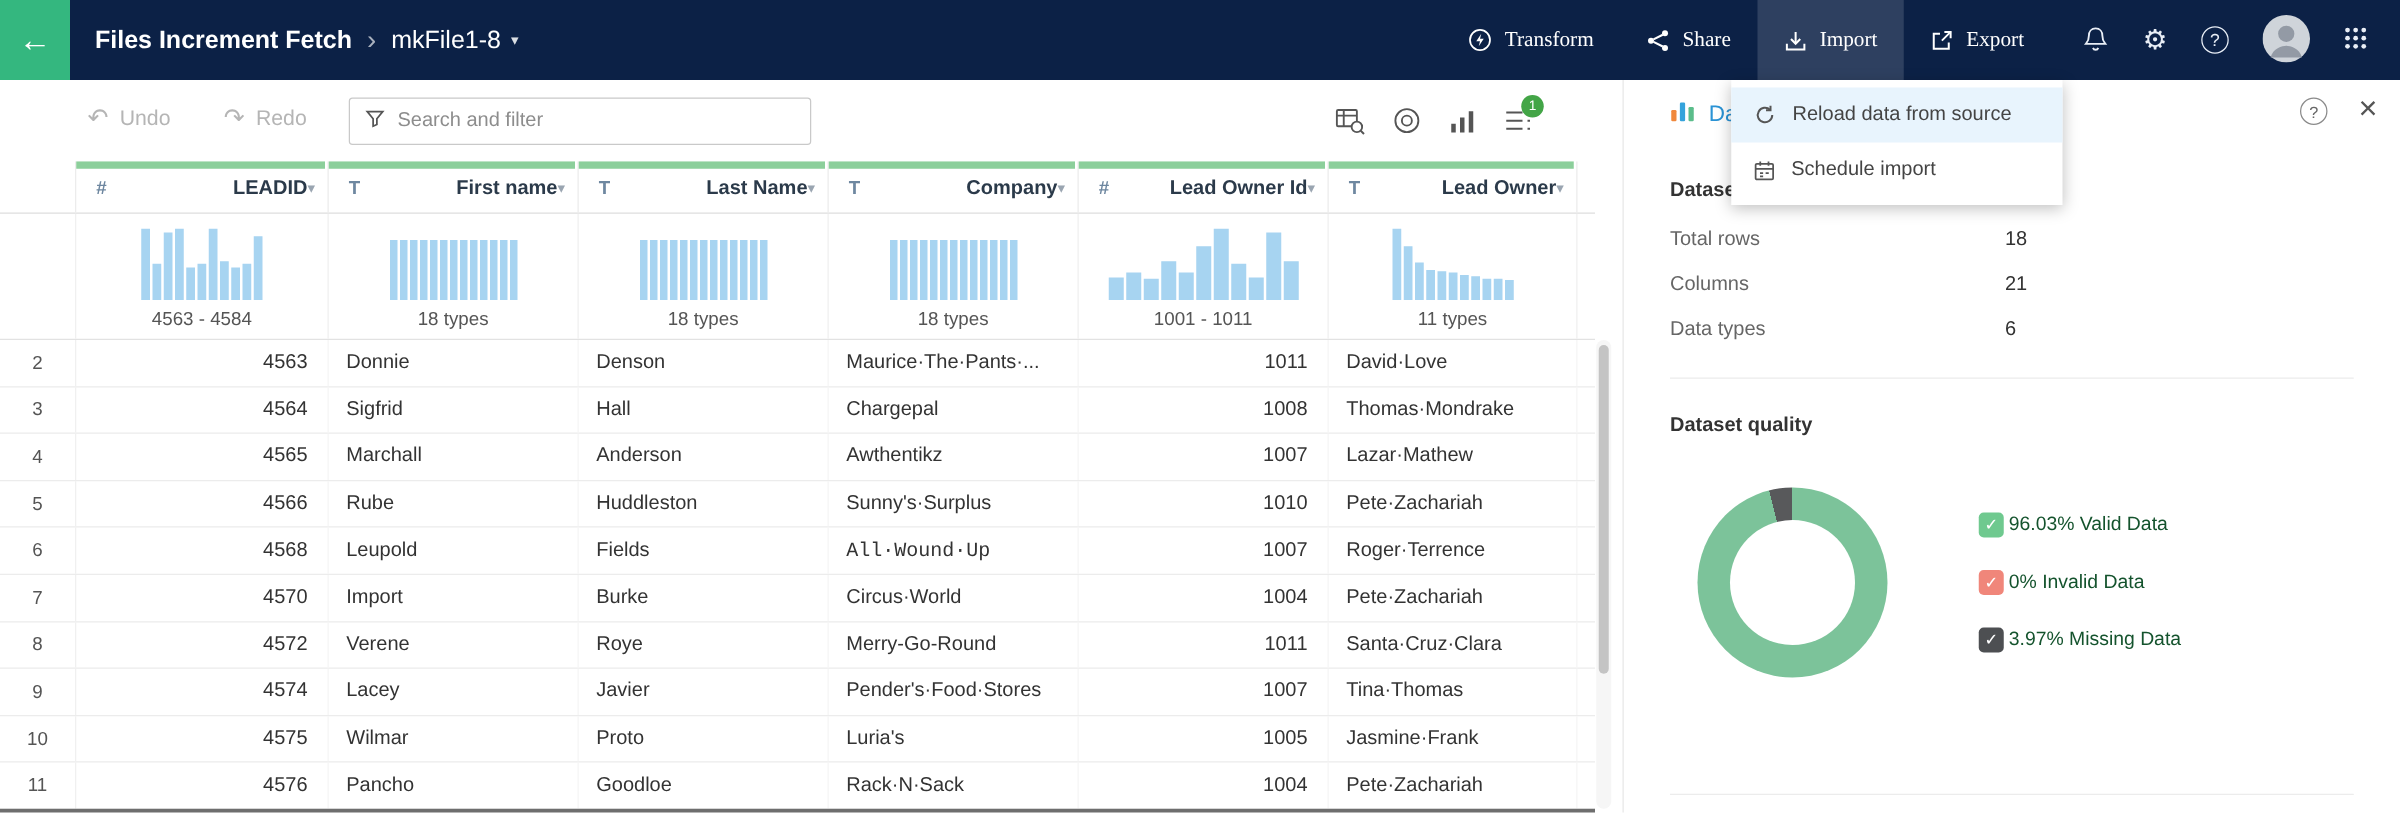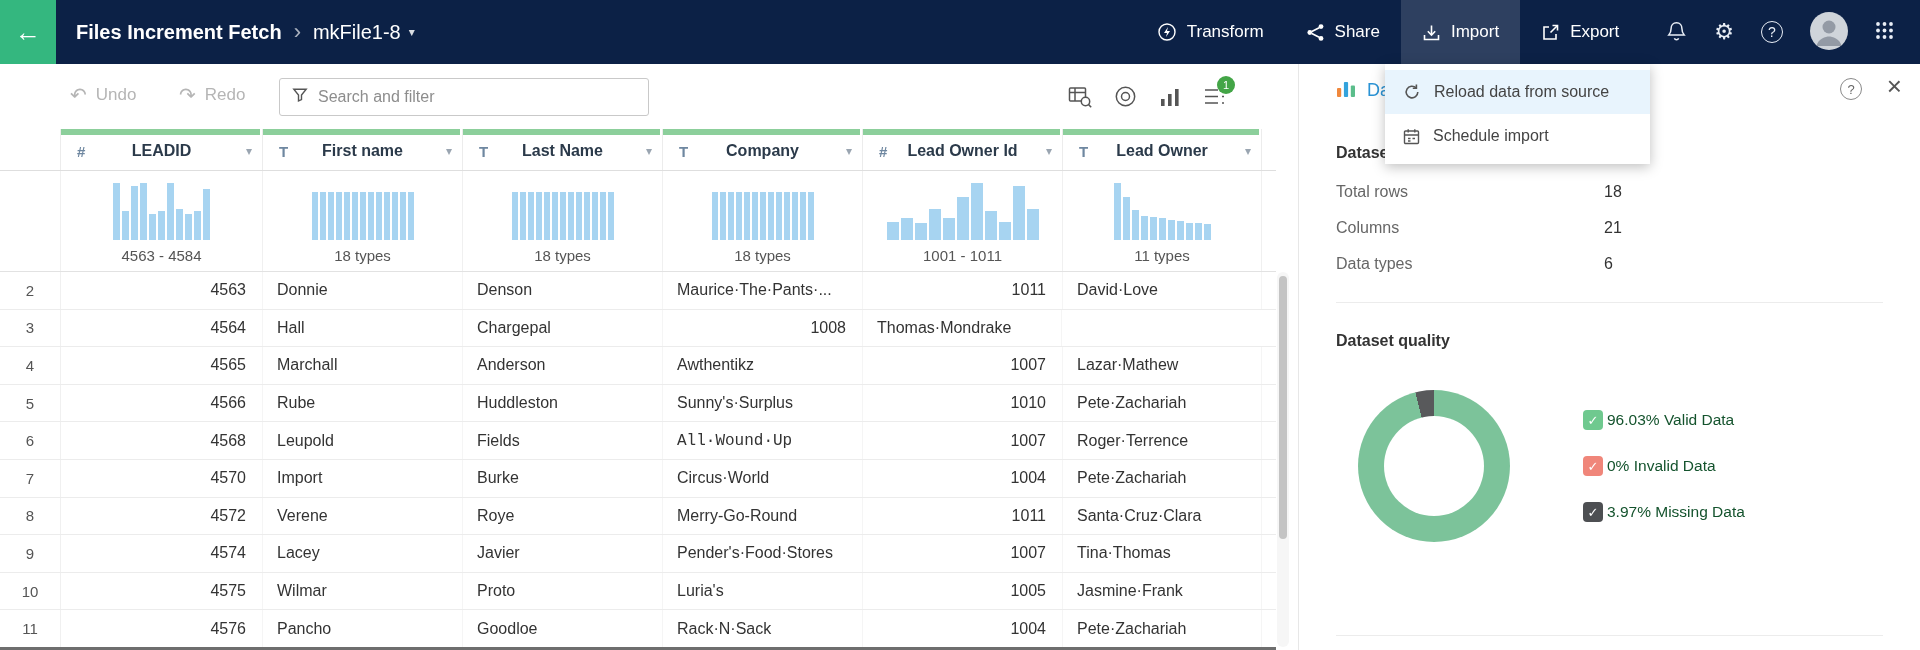--- a/index.html
+++ b/index.html
@@ -12,21 +12,21 @@
   .back-btn{width:56px;height:64px;background:#34b77f;border:none;color:#fff;
     font-size:26px;cursor:pointer;display:flex;align-items:center;justify-content:center;flex:0 0 auto}
   .crumb{display:flex;align-items:center;margin-left:20px;gap:12px;white-space:nowrap}
   .crumb-title{font-size:20px;font-weight:600}
   .crumb .sep{color:rgba(255,255,255,.65);font-size:22px;line-height:1}
   .ds-btn{background:none;border:none;color:#fff;font-size:20px;display:flex;
     align-items:center;gap:8px;cursor:pointer;font-family:inherit}
   .caret{font-size:12px;color:rgba(255,255,255,.85)}
   .nav-actions{margin-left:auto;display:flex;height:64px}
   .nav-btn{display:flex;align-items:center;gap:10px;padding:0 21px;color:#fff;font-size:17px;
-    background:none;border:none;cursor:pointer;font-family:Liberation Sans, sans-serif}
+    background:none;border:none;cursor:pointer;font-family:Liberation Serif, serif}
   .nav-btn.active{background:rgba(255,255,255,.14)}
   .nav-btn svg{display:block}
   .nav-icons{display:flex;align-items:center;gap:27px;padding:0 26px}
   .icon-btn{background:none;border:none;color:#e9eef6;cursor:pointer;display:flex;align-items:center;padding:0}
   .gear-glyph{font-size:22px;line-height:1}
   .help-circle{width:22px;height:22px;border:1.6px solid #e9eef6;border-radius:50%;
     font-size:14px;display:flex;align-items:center;justify-content:center}
 
   
   .menu{position:absolute;left:1385px;top:64px;width:265px;background:#fff;z-index:100;
@@ -52,21 +52,21 @@
   .tb-icon{position:relative;background:none;border:none;cursor:pointer;padding:0;display:flex}
   .badge{position:absolute;top:-10px;right:-9px;background:#43a547;color:#fff;border-radius:50%;
     width:18px;height:18px;font-size:11px;display:flex;align-items:center;justify-content:center}
 
   .grid{position:absolute;top:65px;left:0;width:1276px;height:521px;overflow:hidden;background:#fff}
   .hdr-row{display:flex;height:42px;border-bottom:1px solid #dedede}
   .hdr-cell{position:relative;border-right:1px solid #ececec;flex:0 0 auto;height:100%}
   .hdr-cell .strip{position:absolute;top:0;left:0;right:2px;height:6px;background:#8ccf9b}
   .ticon{position:absolute;left:16px;top:50%;transform:translateY(-44%);font-size:15px;
     font-weight:700;color:#6e87a0}
-  .tname{position:absolute;left:0;right:0;top:50%;transform:translateY(-42%);text-align:center;
+  .tname{position:absolute;left:0;right:16px;top:50%;transform:translateY(-42%);text-align:right;
     font-size:16px;font-weight:700;color:#2b3a4a;white-space:nowrap;overflow:hidden}
   .chev{position:absolute;right:10px;top:50%;transform:translateY(-46%);font-size:12px;color:#9aa5b1;cursor:pointer}
   .hist-row{display:flex;height:101px;border-bottom:1px solid #e2e2e2}
   .hist-cell{position:relative;border-right:1px solid #f0f0f0;flex:0 0 auto;height:100%;cursor:pointer}
   .bars{position:absolute;left:0;right:0;bottom:31px;display:flex;align-items:flex-end;
     justify-content:center;gap:2px}
   .bar{background:#a7d4f1;flex:0 0 auto}
   .hist-label{position:absolute;left:0;right:0;bottom:7px;text-align:center;font-size:15px;color:#555}
   .data-row{display:flex;height:37.6px;border-bottom:1px solid #ececec}
   .cell{flex:0 0 auto;display:flex;align-items:center;font-size:16px;color:#333;
@@ -415,20 +415,21 @@
         <div class="cell num" style="width: 202px;">4563</div>
         <div class="cell txt" style="width: 200px;">Donnie</div>
         <div class="cell txt" style="width: 200px;">Denson</div>
         <div class="cell txt" style="width: 200px;">Maurice·The·Pants·...</div>
         <div class="cell num" style="width: 200px;">1011</div>
         <div class="cell txt" style="width: 199px;">David·Love</div>
       </div>
       <div class="data-row">
         <div class="cell rownum" style="width: 61px;">3</div>
         <div class="cell num" style="width: 202px;">4564</div>
+        <div class="cell txt" style="width: 200px;">Sigfrid</div>
         <div class="cell txt" style="width: 200px;">Hall</div>
         <div class="cell txt" style="width: 200px;">Chargepal</div>
         <div class="cell num" style="width: 200px;">1008</div>
         <div class="cell txt" style="width: 199px;">Thomas·Mondrake</div>
       </div>
       <div class="data-row">
         <div class="cell rownum" style="width: 61px;">4</div>
         <div class="cell num" style="width: 202px;">4565</div>
         <div class="cell txt" style="width: 200px;">Marchall</div>
         <div class="cell txt" style="width: 200px;">Anderson</div>

